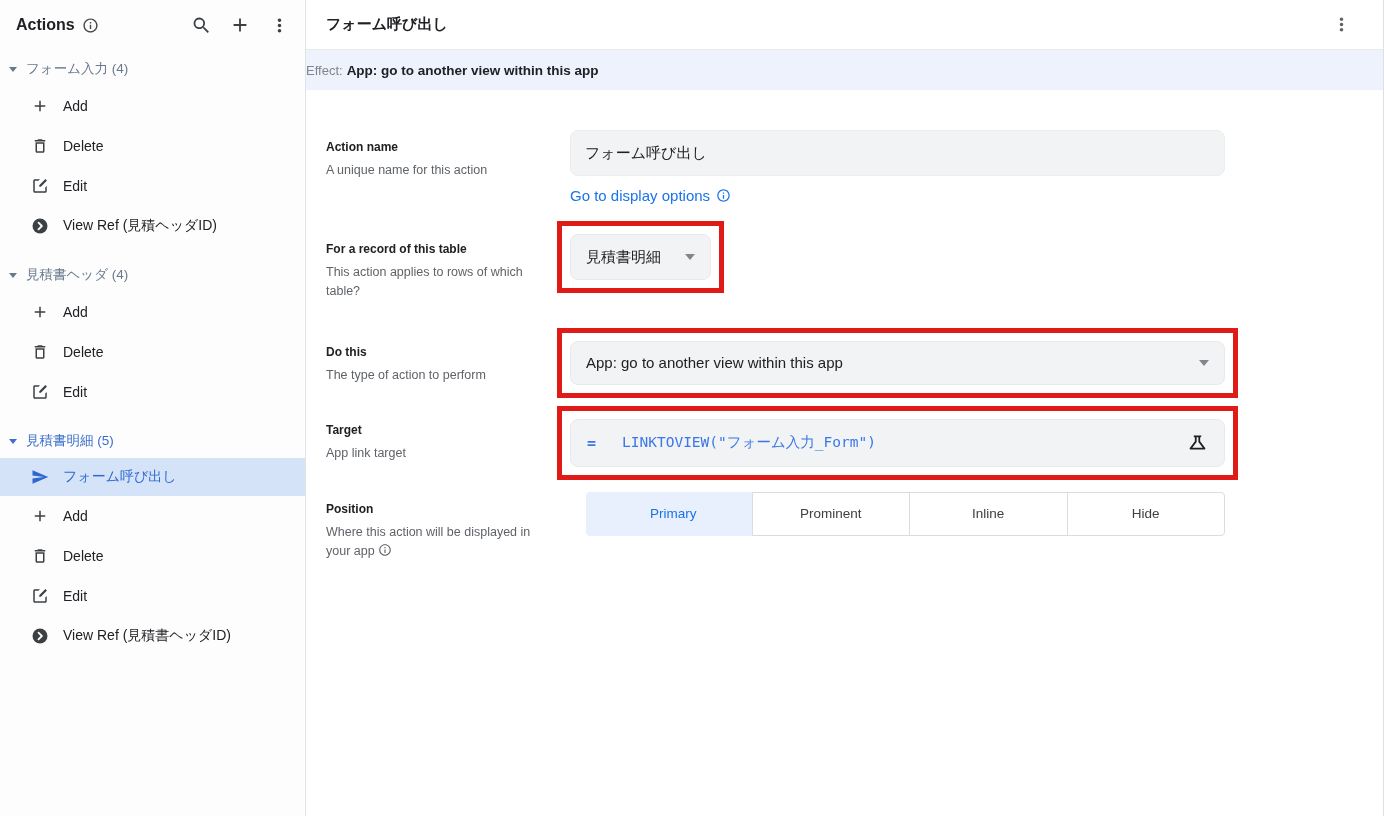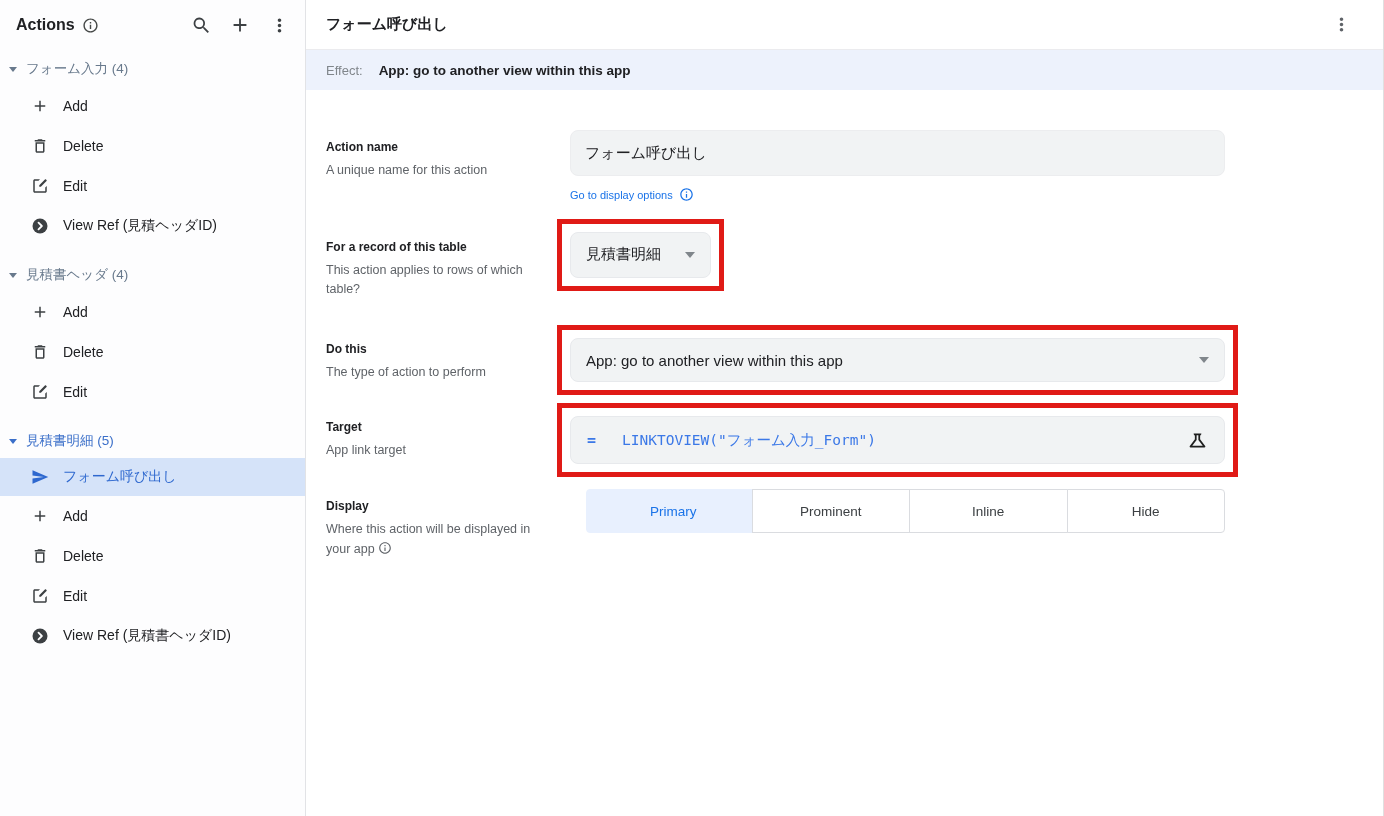--- a/index.html
+++ b/index.html
@@ -25,33 +25,33 @@
   .tree-item .ticon { width:18px; height:18px; color:#3c4043; }
   .tree-item.selected { background:#d5e3f9; color:#2e68cf; height:38px; }
   .tree-item.selected .ticon { color:#2e68cf; }
   .group-gap { margin-top:12px; }
 
   
   .main { flex:1; display:flex; flex-direction:column; overflow:hidden; }
   .main-header { height:50px; flex-shrink:0; display:flex; align-items:center; padding:0 30px 0 20px; border-bottom:1px solid #ebebee; }
   .main-title { font-size:15px; font-weight:700; color:#202124; }
   .main-kebab { margin-left:auto; width:24px; height:24px; color:#5f6368; cursor:pointer; }
-  .effect-banner { height:40px; flex-shrink:0; background:#edf2fc; display:flex; align-items:center; padding-left:20px; gap:16px; }
+  .effect-banner { height:40px; flex-shrink:0; background:#edf2fc; display:flex; align-items:center; gap:4px; }
   .effect-label { font-size:13px; color:#80868b; }
   .effect-value { font-size:13.5px; font-weight:700; color:#202124; }
 
   .form { padding:40px 0 0 20px; }
   .row { display:flex; align-items:flex-start; }
   .lcol { width:244px; flex-shrink:0; }
   .flabel { font-size:12px; font-weight:700; color:#202124; margin-bottom:7px; }
   .fhint { font-size:12.5px; color:#5f6368; line-height:1.55; max-width:218px; }
   .fhint .inline-info { width:14px; height:14px; color:#5f6368; vertical-align:-2px; display:inline-flex; }
 
   .text-input { width:655px; height:46px; background:#f1f3f4; border:1px solid #ecedef; border-radius:8px; display:flex; align-items:center; padding:0 14px; font-size:15px; color:#202124; }
-  .display-link { margin-top:11px; display:inline-flex; align-items:center; gap:6px; color:#1a73e8; font-size:11px; cursor:pointer; }
+  .display-link { margin-top:11px; display:inline-flex; align-items:center; gap:6px; color:#1a73e8; font-size:15px; cursor:pointer; }
   .display-link .inline-info { width:15px; height:15px; color:#1a73e8; display:inline-flex; }
 
   .red-box { display:inline-flex; border:5px solid #e01a16; padding:8px; margin-left:-13px; }
   .dropdown { background:#f1f3f4; border:1px solid #e7e9ec; border-radius:8px; height:46px; display:flex; align-items:center; justify-content:space-between; padding:0 15px; font-size:15px; color:#202124; cursor:pointer;text-align:center; }
   .dd-table { width:141px; }
   .dd-wide { width:655px; height:44px; }
   .dd-caret { width:0; height:0; border-left:5.5px solid transparent; border-right:5.5px solid transparent; border-top:6px solid #80868b; }
 
   .formula-box { width:655px; height:48px; background:#f1f3f4; border:1px solid #e7e9ec; border-radius:8px; display:flex; align-items:center; padding:0 16px; gap:26px; }
   .formula-eq { font-family:"DejaVu Sans Mono","Liberation Mono",monospace; font-size:15px; font-weight:700; color:#3b78e7; }
@@ -328,21 +328,21 @@
                 <svg viewBox="0 0 24 24" width="21" height="21" fill="currentColor">
                   <use href="#i-flask"></use>
                 </svg>
               </span>
           </div>
         </div>
       </div>
 
       <div class="row mt12">
         <div class="lcol lpad">
-          <div class="flabel">Display</div>
+          <div class="flabel">Position</div>
           <div class="fhint"><span>Where this action will be displayed in your app</span>
             <span class="inline-info">
                 <svg viewBox="0 0 24 24" width="14" height="14" fill="currentColor">
                   <use href="#i-info"></use>
                 </svg>
               </span>
           </div>
         </div>
         <div class="segments">
           <div class="segment selected">Primary</div>

